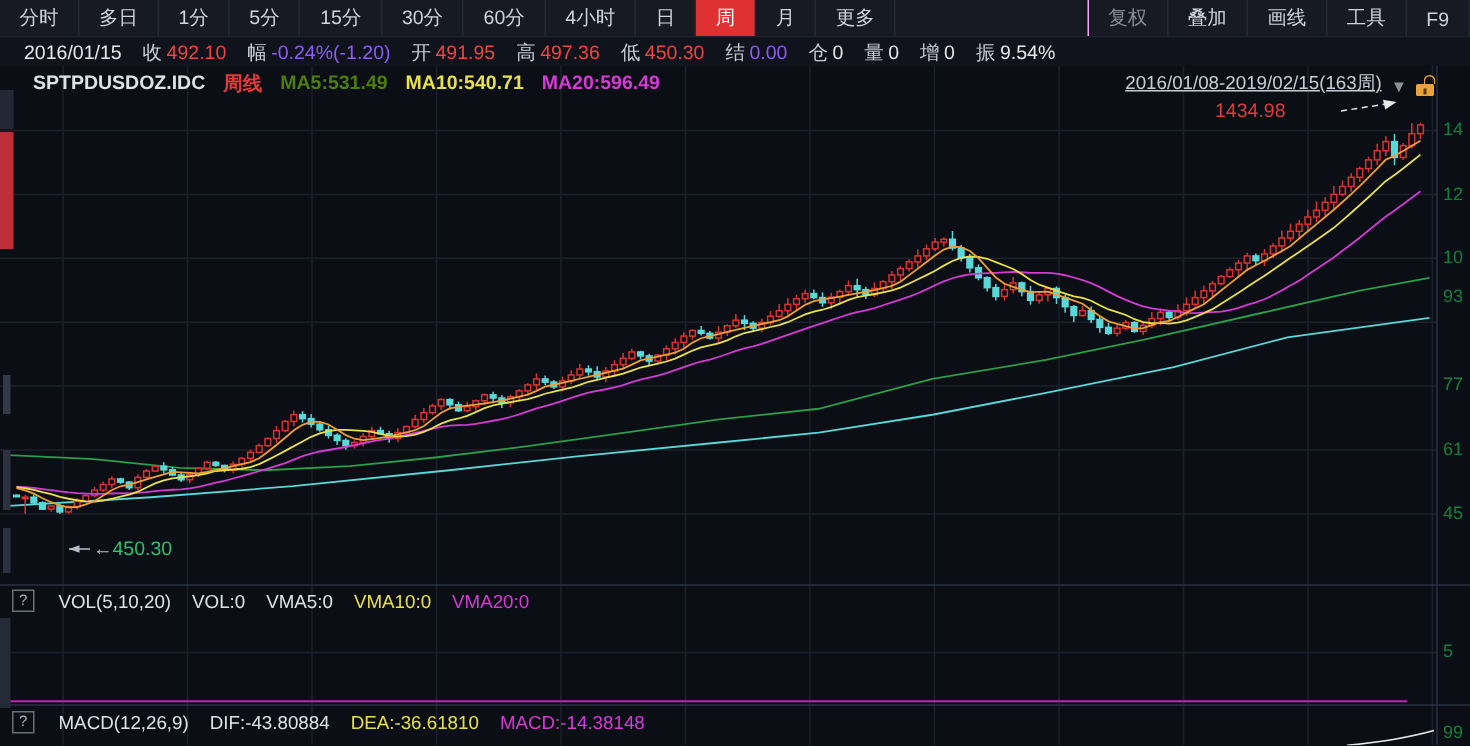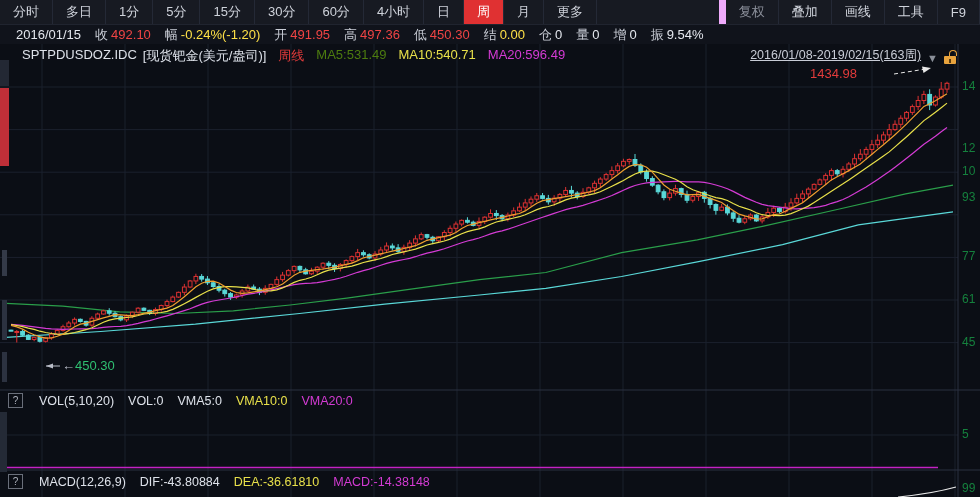--- a/index.html
+++ b/index.html
@@ -14,38 +14,38 @@
     position:absolute;left:0;top:0;width:980px;height:24px;
     background:#171a22;border-bottom:1px solid #20242f;
     display:flex;align-items:center;justify-content:space-between;
     font-size:13px;color:#cfd3db;
   }
   .tabs,.tools{display:flex;align-items:stretch;height:24px;}
   .tab,.tool{
     display:flex;align-items:center;padding:0 13px;cursor:default;
     border-right:1px solid #242936;white-space:nowrap;
   }
-  .tool:first-child{border-left:7px solid #f0abfc;}
+  .tool:first-child{border-left:1px solid #f0abfc;}
   .tool.dim{color:#8b8f9a;}
   .tab.active{background:#e03132;color:#fff;}
   
   .infobar{
     position:absolute;left:0;top:25px;width:980px;height:19px;
     display:flex;align-items:center;font-size:13px;color:#cfd3db;
     padding-left:16px;box-sizing:border-box;background:#10131b;
   }
   .infobar .seg{margin-right:14px;white-space:nowrap;}
   .infobar .lab{color:#c9cdd6;margin-right:3px;}
-  .v-red{color:#ef4444;} .v-green{color:#fde047;} .v-white{color:#e4e7ee;}
+  .v-red{color:#ef4444;} .v-green{color:#8b5cf6;} .v-white{color:#e4e7ee;}
   
   .chartwrap{position:absolute;left:0;top:44px;width:980px;height:453px;background:#0b0e15;}
   svg{position:absolute;left:0;top:0;}
   .hdr{
     position:absolute;left:22px;top:3px;font-size:13px;color:#dde1e9;
-    display:flex;gap:12px;white-space:nowrap;z-index:3;
+    display:flex;gap:12px;white-space:nowrap;z-index:3;font-weight:bold;
   }
   .hdr .period{color:#e23b3b;}
   .hdr .ma5{color:#4d7c0f;} .hdr .ma10{color:#e8e04a;} .hdr .ma20{color:#d43bd4;}
   .rangebox{
     position:absolute;right:24px;top:3px;display:flex;align-items:flex-end;gap:6px;
     font-size:12.5px;color:#c8ccd6;z-index:3;
   }
   .rangebox .rng{text-decoration:underline;}
   .caret{color:#8a8f99;font-size:11px;}
   .lock{position:relative;width:12px;height:10px;margin-top:2px;}
@@ -471,40 +471,39 @@
       <line x1="0" y1="423.5" x2="938" y2="423.5" stroke="#c322c3" stroke-width="1.4"></line>
       <path d="M898,453 C918,451 938,448 956,443" fill="none" stroke="#e8e8e8" stroke-width="1.2"></path>
       <line x1="60" y1="322" x2="46" y2="322" stroke="#b9bdc8" stroke-width="1"></line>
       <polygon points="46,322 53,319.5 53,324.5" fill="#b9bdc8"></polygon>
       <line x1="894" y1="30" x2="926" y2="25" stroke="#e8e8e8" stroke-width="1" stroke-dasharray="4 3"></line>
       <polygon points="931,24 922,22.5 923.5,29" fill="#e8e8e8"></polygon>
     </svg>
 
   <div class="hdr">
     <span>SPTPDUSDOZ.IDC</span>
-    <span style="margin-left:-6px">[现货钯金(美元/盎司)]</span>
     <span class="period">周线</span>
     <span class="ma5">MA5:531.49</span>
     <span class="ma10">MA10:540.71</span>
     <span class="ma20">MA20:596.49</span>
   </div>
 
   <div class="rangebox">
     <span class="rng">2016/01/08-2019/02/15(163周)</span>
     <span class="caret">▼</span>
     <span class="lock">
       <span class="shackle"></span>
         <span class="body"></span>
         <span class="key"></span>
     </span>
   </div>
 
   <div id="pricelabels">
       <div class="axis-label" style="top: 35px;">14</div>
-      <div class="axis-label" style="top: 77.6px; margin-top: 19px;">12</div>
+      <div class="axis-label" style="top: 77.6px;">12</div>
       <div class="axis-label" style="top: 120.2px;">10</div>
       <div class="axis-label" style="top: 146px;">93</div>
       <div class="axis-label" style="top: 205.4px;">77</div>
       <div class="axis-label" style="top: 248px;">61</div>
       <div class="axis-label" style="top: 290.6px;">45</div>
       <div class="axis-label" style="top: 383px;">5</div>
       <div class="axis-label" style="top: 437px;">99</div>
     </div>
 
   <div class="pane-hdr" style="left:8px;top:349px;">

